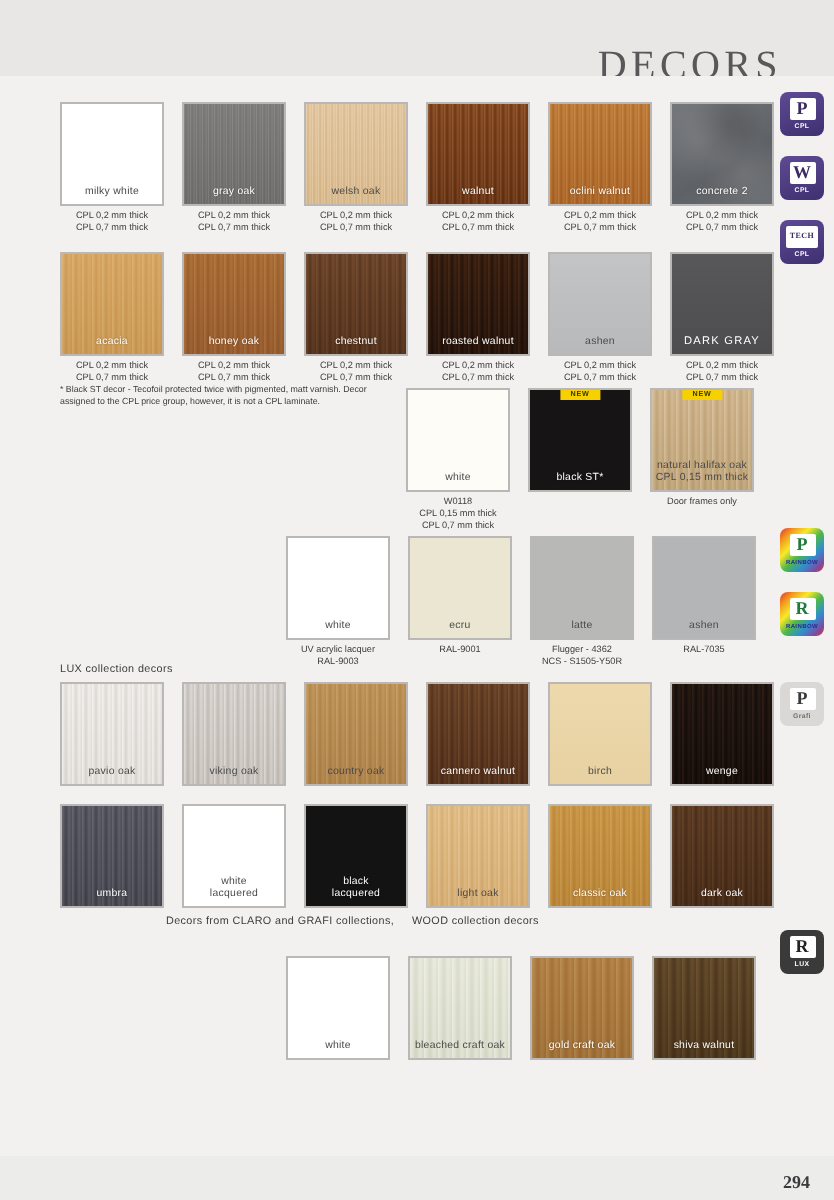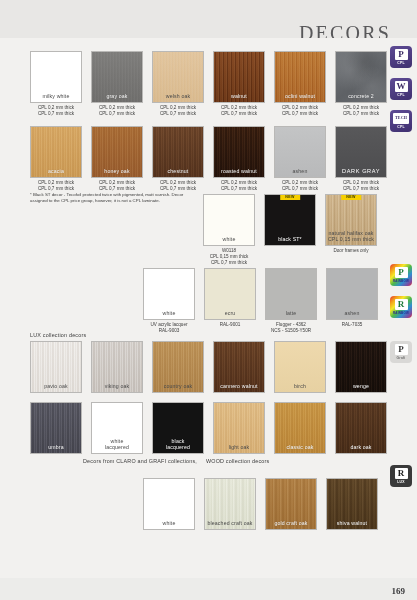--- a/index.html
+++ b/index.html
@@ -555,15 +555,15 @@
         <div class="glyph">P</div>
         <div class="sub">Grafi</div>
       </div>
       <div class="bdg dark" style="top: 427px;">
         <div class="glyph">R</div>
         <div class="sub">LUX</div>
       </div>
     </div>
 
   <div class="footer-band"></div>
-  <div class="page-num">169</div>
+  <div class="page-num">294</div>
 
 </div>
 
 </body></html>

